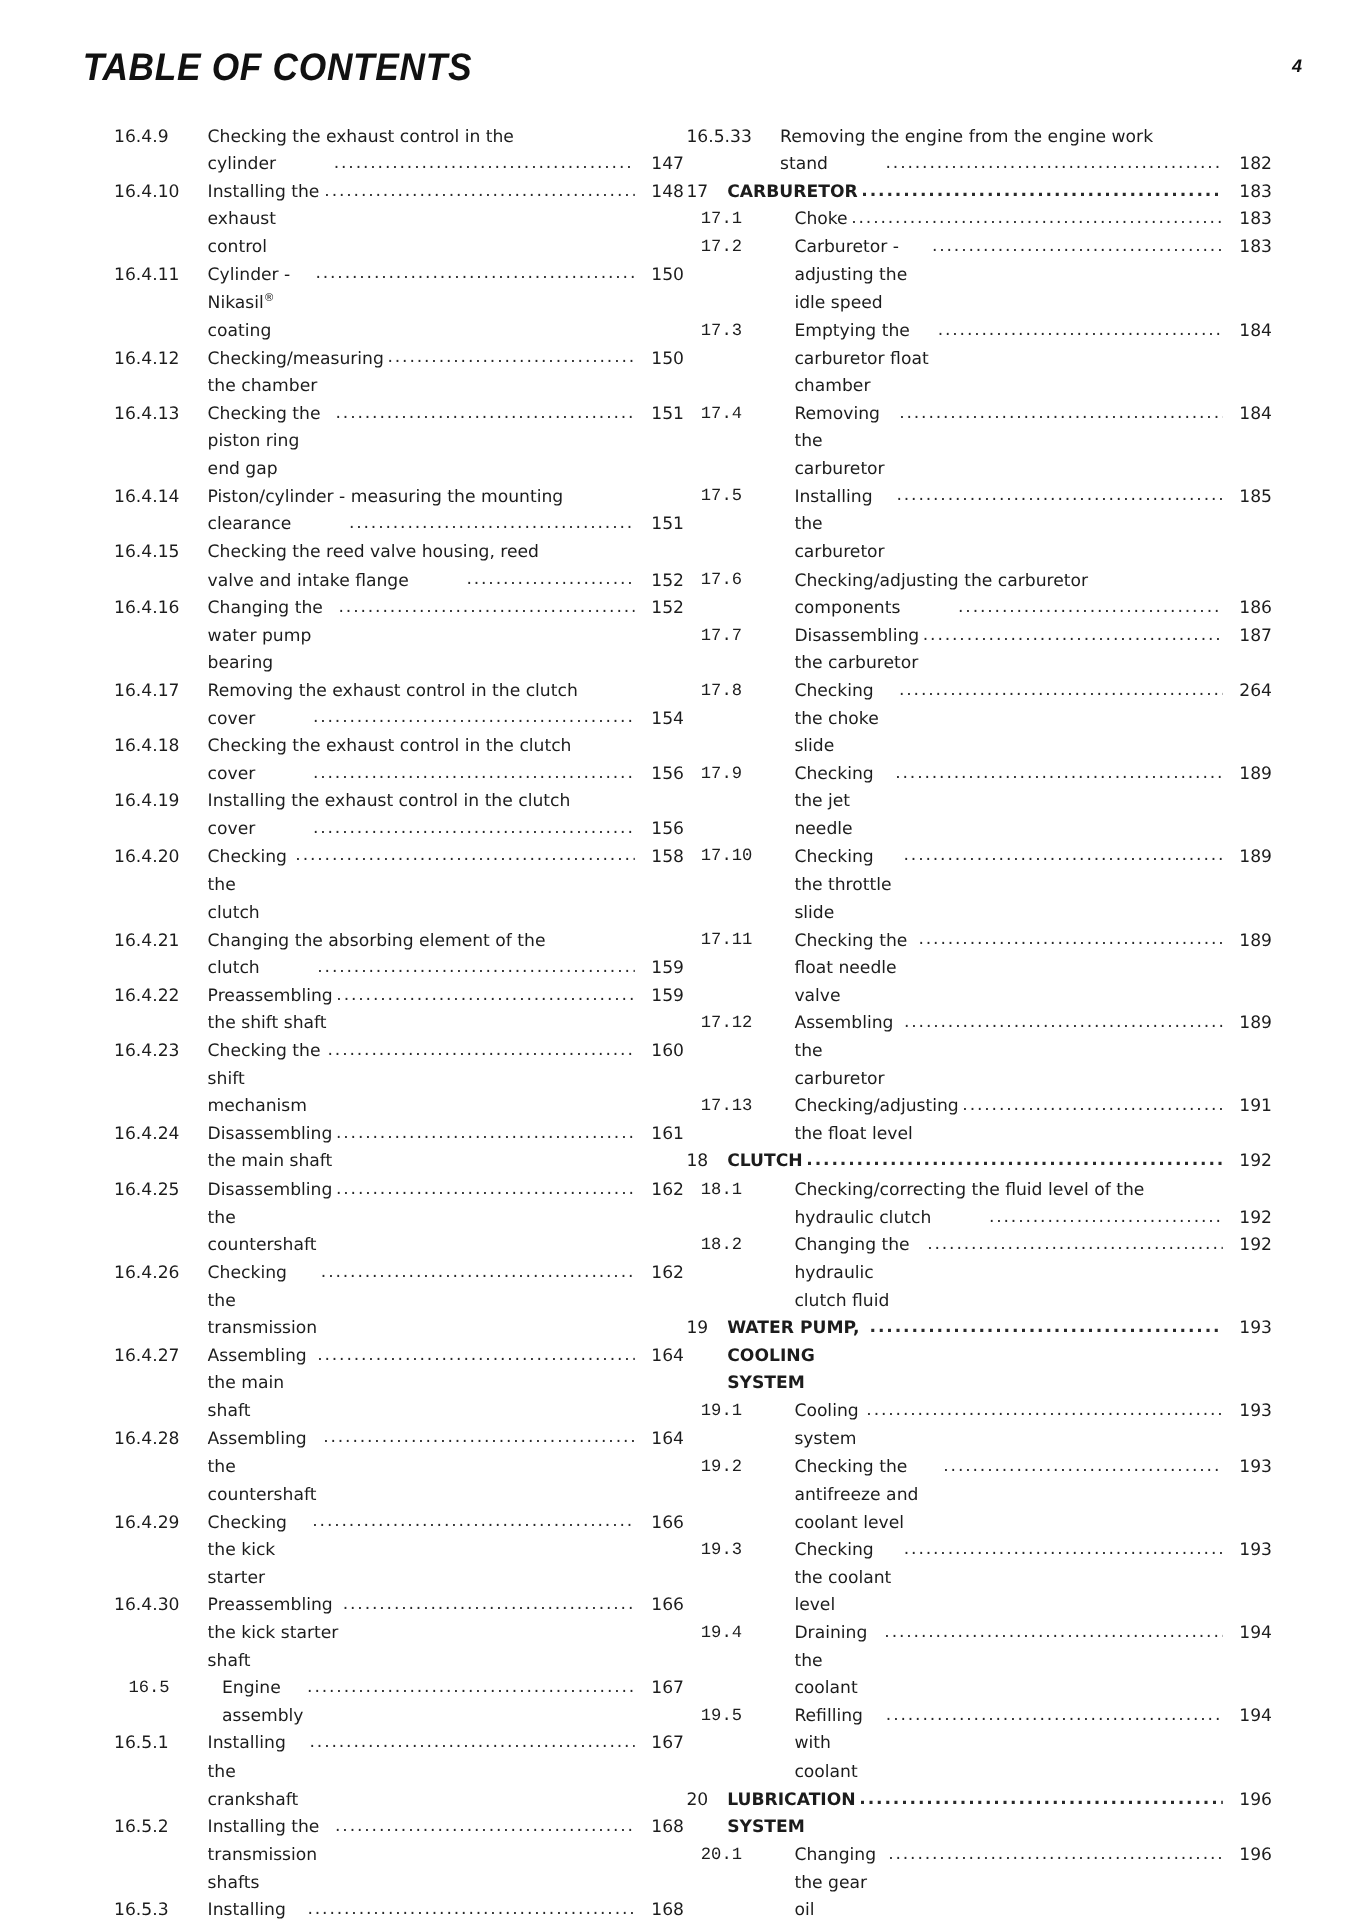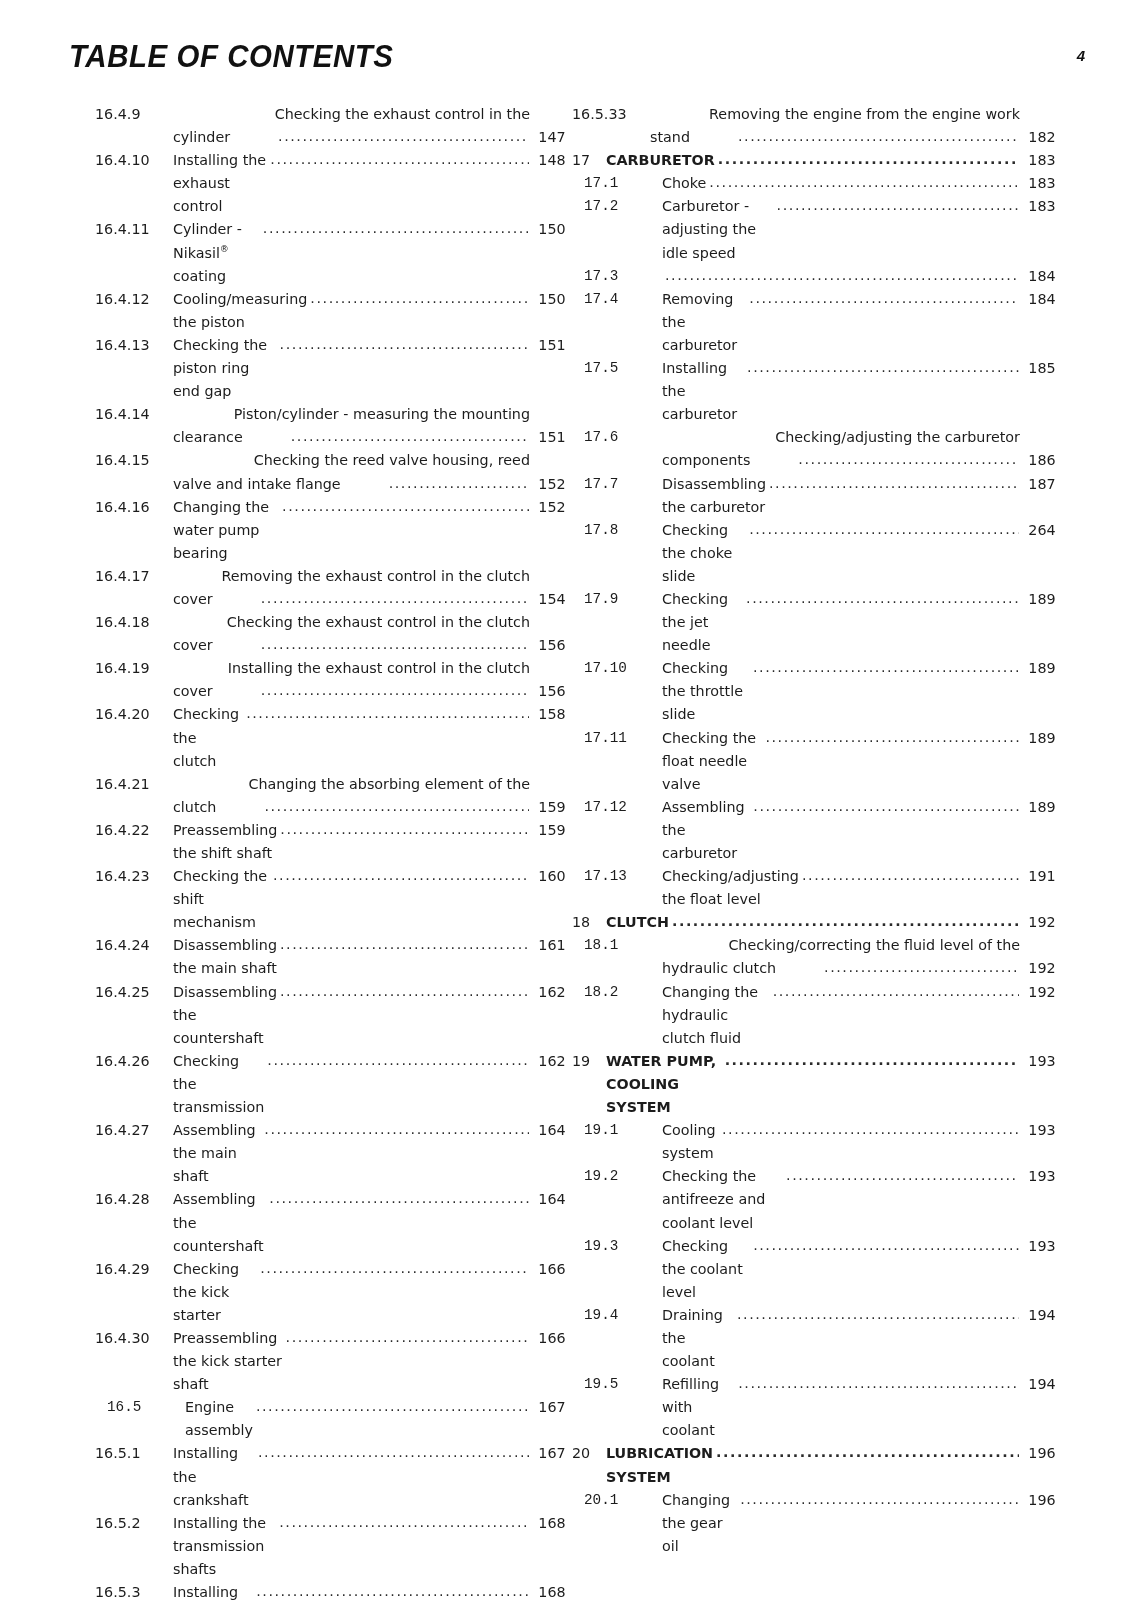--- a/index.html
+++ b/index.html
@@ -75,21 +75,21 @@
     flex:1 1 auto;
     overflow:hidden;
     white-space:nowrap;
     letter-spacing:1.55px;
     color:#2a2a2a;
     margin:0 1px 0 3px;
     transform:translateY(-1px);
   }
   .toc-page {
     flex:0 0 auto;
-    text-align:center;
+    text-align:right;
     padding-left:4px;
   }
 
   
   .lvl1 .toc-num   { width:34px; }
   .lvl1 .toc-body  { margin-left:0px;font-weight:bold; }
   .lvl1 .toc-page  { width:36px; }
 
   
   .lvl2 .toc-num   { width:64px; margin-left:12px;font-family:Liberation Mono, monospace; }
@@ -99,21 +99,21 @@
   
   .lvl3 .toc-num   { width:78px; }
   .lvl3 .toc-body  { margin-left:0px; }
   .lvl3 .toc-page  { width:36px; }
 
   
   .col-right .toc-row { padding-left:0px; }
 
   
   .wrap .toc-body { display:block; }
-  .wrap .toc-title { display:block;text-align:right; }
+  .wrap .toc-title { display:block; }
   .wrap .wrap-tail { display:flex; align-items:center;gap:48px; }
   .wrap .wrap-tail .leader { margin-left:0; }
 
   sup.reg { font-size:9px; vertical-align:super; line-height:0; }
 </style>
 </head>
 <body>
 
 <div class="page">
 
@@ -147,21 +147,21 @@
           <span class="toc-num">16.4.11</span>
           <span class="toc-body">
             <span class="toc-title">Cylinder - Nikasil<sup class="reg">®</sup> coating</span>
             <span class="leader">..............................................................................................</span>
           </span>
           <span class="toc-page">150</span>
         </div>
         <div class="toc-row lvl3">
           <span class="toc-num">16.4.12</span>
           <span class="toc-body">
-            <span class="toc-title">Cooling/measuring the piston</span>
+            <span class="toc-title">Checking/measuring the chamber</span>
             <span class="leader">..............................................................................................</span>
           </span>
           <span class="toc-page">150</span>
         </div>
         <div class="toc-row lvl3">
           <span class="toc-num">16.4.13</span>
           <span class="toc-body">
             <span class="toc-title">Checking the piston ring end gap</span>
             <span class="leader">..............................................................................................</span>
           </span>
@@ -386,20 +386,21 @@
           <span class="toc-num">17.2</span>
           <span class="toc-body">
             <span class="toc-title">Carburetor - adjusting the idle speed</span>
             <span class="leader">..............................................................................................</span>
           </span>
           <span class="toc-page">183</span>
         </div>
         <div class="toc-row lvl2">
           <span class="toc-num">17.3</span>
           <span class="toc-body">
+            <span class="toc-title">Emptying the carburetor float chamber</span>
             <span class="leader">..............................................................................................</span>
           </span>
           <span class="toc-page">184</span>
         </div>
         <div class="toc-row lvl2">
           <span class="toc-num">17.4</span>
           <span class="toc-body">
             <span class="toc-title">Removing the carburetor</span>
             <span class="leader">..............................................................................................</span>
           </span>

